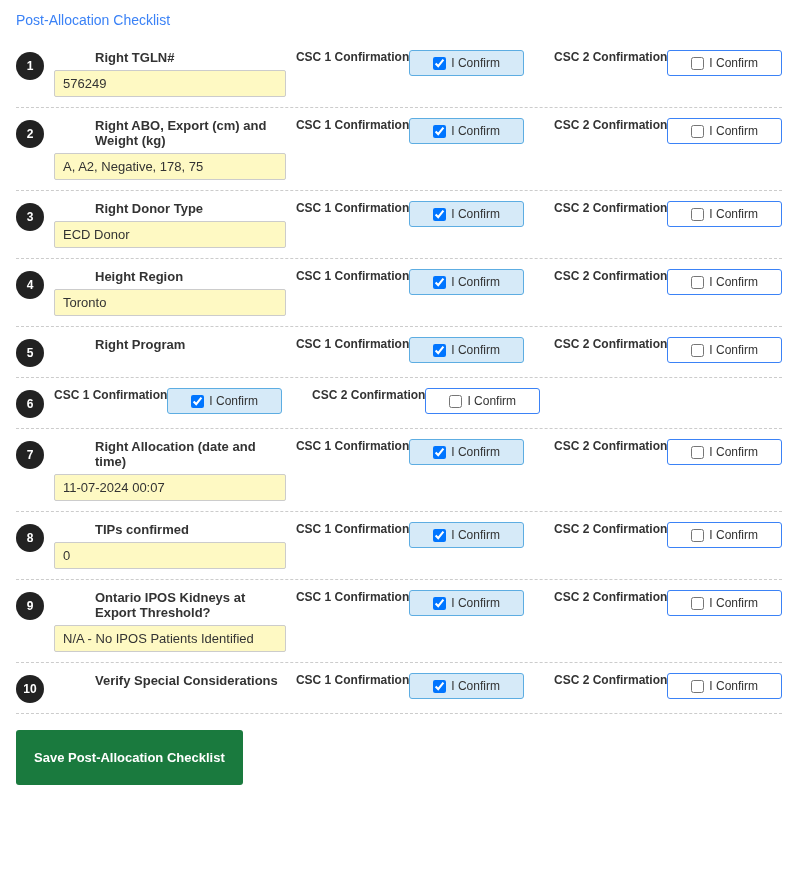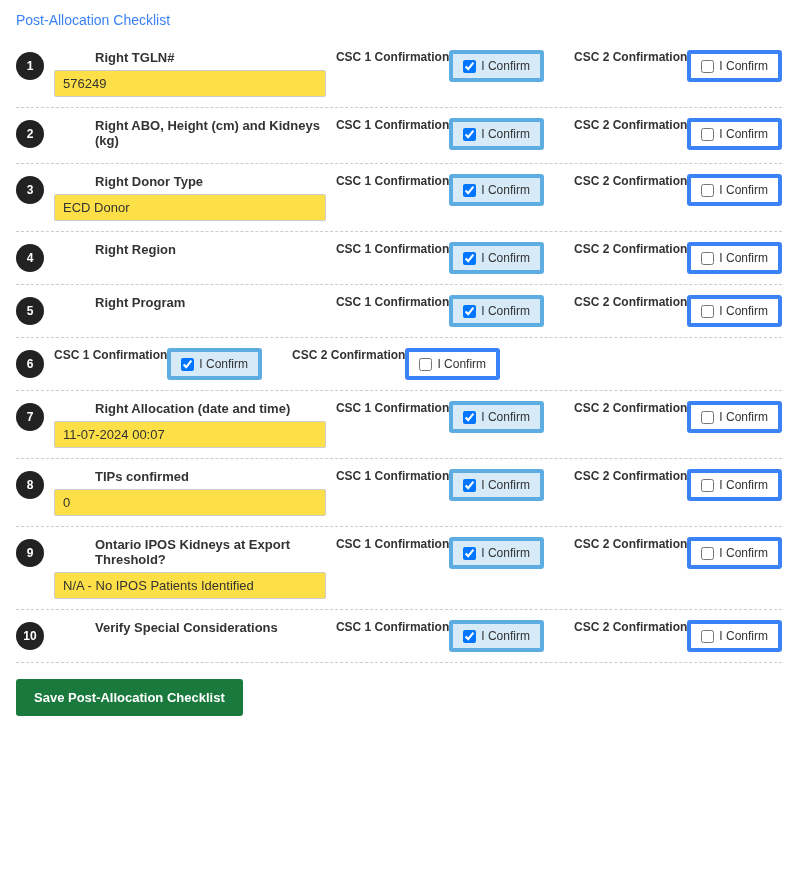--- a/index.html
+++ b/index.html
@@ -47,21 +47,21 @@
       font-weight: bold;
       margin-bottom: 5px;
       color: #333;
       padding-left: 41px;
     }
     .row-value {
       width: 100%;
       max-width: 340px;
       padding: 5px 8px;
       border: 1px solid #ccc;
-      background: #fde047;
+      background: #fef9c3;
       font-size: 13px;
       color: #333;
       border-radius: 2px;
     }
     .confirm-group {
       display: flex;
       flex-direction: row;
       align-items: flex-start;
       min-width: 120px;
       flex-shrink: 0;
@@ -69,23 +69,23 @@
     .confirm-header {
       font-size: 12px;
       font-weight: bold;
       color: #333;
       margin-bottom: 6px;
     }
     .confirm-btn {
       display: flex;
       align-items: center;
       gap: 5px;
-      border: 4px solid #3b82f6;
+      border: 1px solid #3b82f6;
       border-radius: 3px;
-      padding: 5px 10px;
+      padding: 5px 23px;
       cursor: pointer;
       font-size: 12px;
       background: #fff;
     }
     .confirm-btn.confirmed {
       background: #d6eaf8;
       border-color: #5dade2;
     }
     .confirm-btn input[type="checkbox"] {
       margin: 0;
@@ -96,21 +96,21 @@
       display: flex;
       gap: 30px;
       align-items: flex-start;
       flex-shrink: 0;
     }
     .save-btn {
       margin-top: 16px;
       background: #1a7a3e;
       color: #fff;
       border: none;
-      padding: 11px 18px;
+      padding: 20px 18px;
       font-size: 13px;
       font-weight: bold;
       border-radius: 3px;
       cursor: pointer;
     }
   </style>
 </head>
 <body>
 
 
@@ -133,21 +133,21 @@
           <div class="confirm-header">CSC 2 Confirmation</div>
           <label class="confirm-btn">
             <input type="checkbox" style="">
             <span>I Confirm</span>
           </label>
         </div>
       </div>
     </div>
     <div class="checklist-row">
       <div class="row-number">2</div>
-      <div class="row-content"><div class="row-label">Right ABO, Height (cm) and Kidneys (kg)</div></div>
+      <div class="row-content"><div class="row-label">Right ABO, Export (cm) and Weight (kg)</div><input type="text" class="row-value" readonly="" value="A, A2, Negative, 178, 75" style=""></div>
       <div class="confirmation-groups">
         <div class="confirm-group">
           <div class="confirm-header">CSC 1 Confirmation</div>
           <label class="confirm-btn confirmed">
             <input type="checkbox" checked="" style="">
             <span>I Confirm</span>
           </label>
         </div>
         <div class="confirm-group">
           <div class="confirm-header">CSC 2 Confirmation</div>
@@ -173,21 +173,21 @@
           <div class="confirm-header">CSC 2 Confirmation</div>
           <label class="confirm-btn">
             <input type="checkbox" style="">
             <span>I Confirm</span>
           </label>
         </div>
       </div>
     </div>
     <div class="checklist-row">
       <div class="row-number">4</div>
-      <div class="row-content"><div class="row-label">Right Region</div></div>
+      <div class="row-content"><div class="row-label">Height Region</div><input type="text" class="row-value" readonly="" value="Toronto" style=""></div>
       <div class="confirmation-groups">
         <div class="confirm-group">
           <div class="confirm-header">CSC 1 Confirmation</div>
           <label class="confirm-btn confirmed">
             <input type="checkbox" checked="" style="">
             <span>I Confirm</span>
           </label>
         </div>
         <div class="confirm-group">
           <div class="confirm-header">CSC 2 Confirmation</div>

